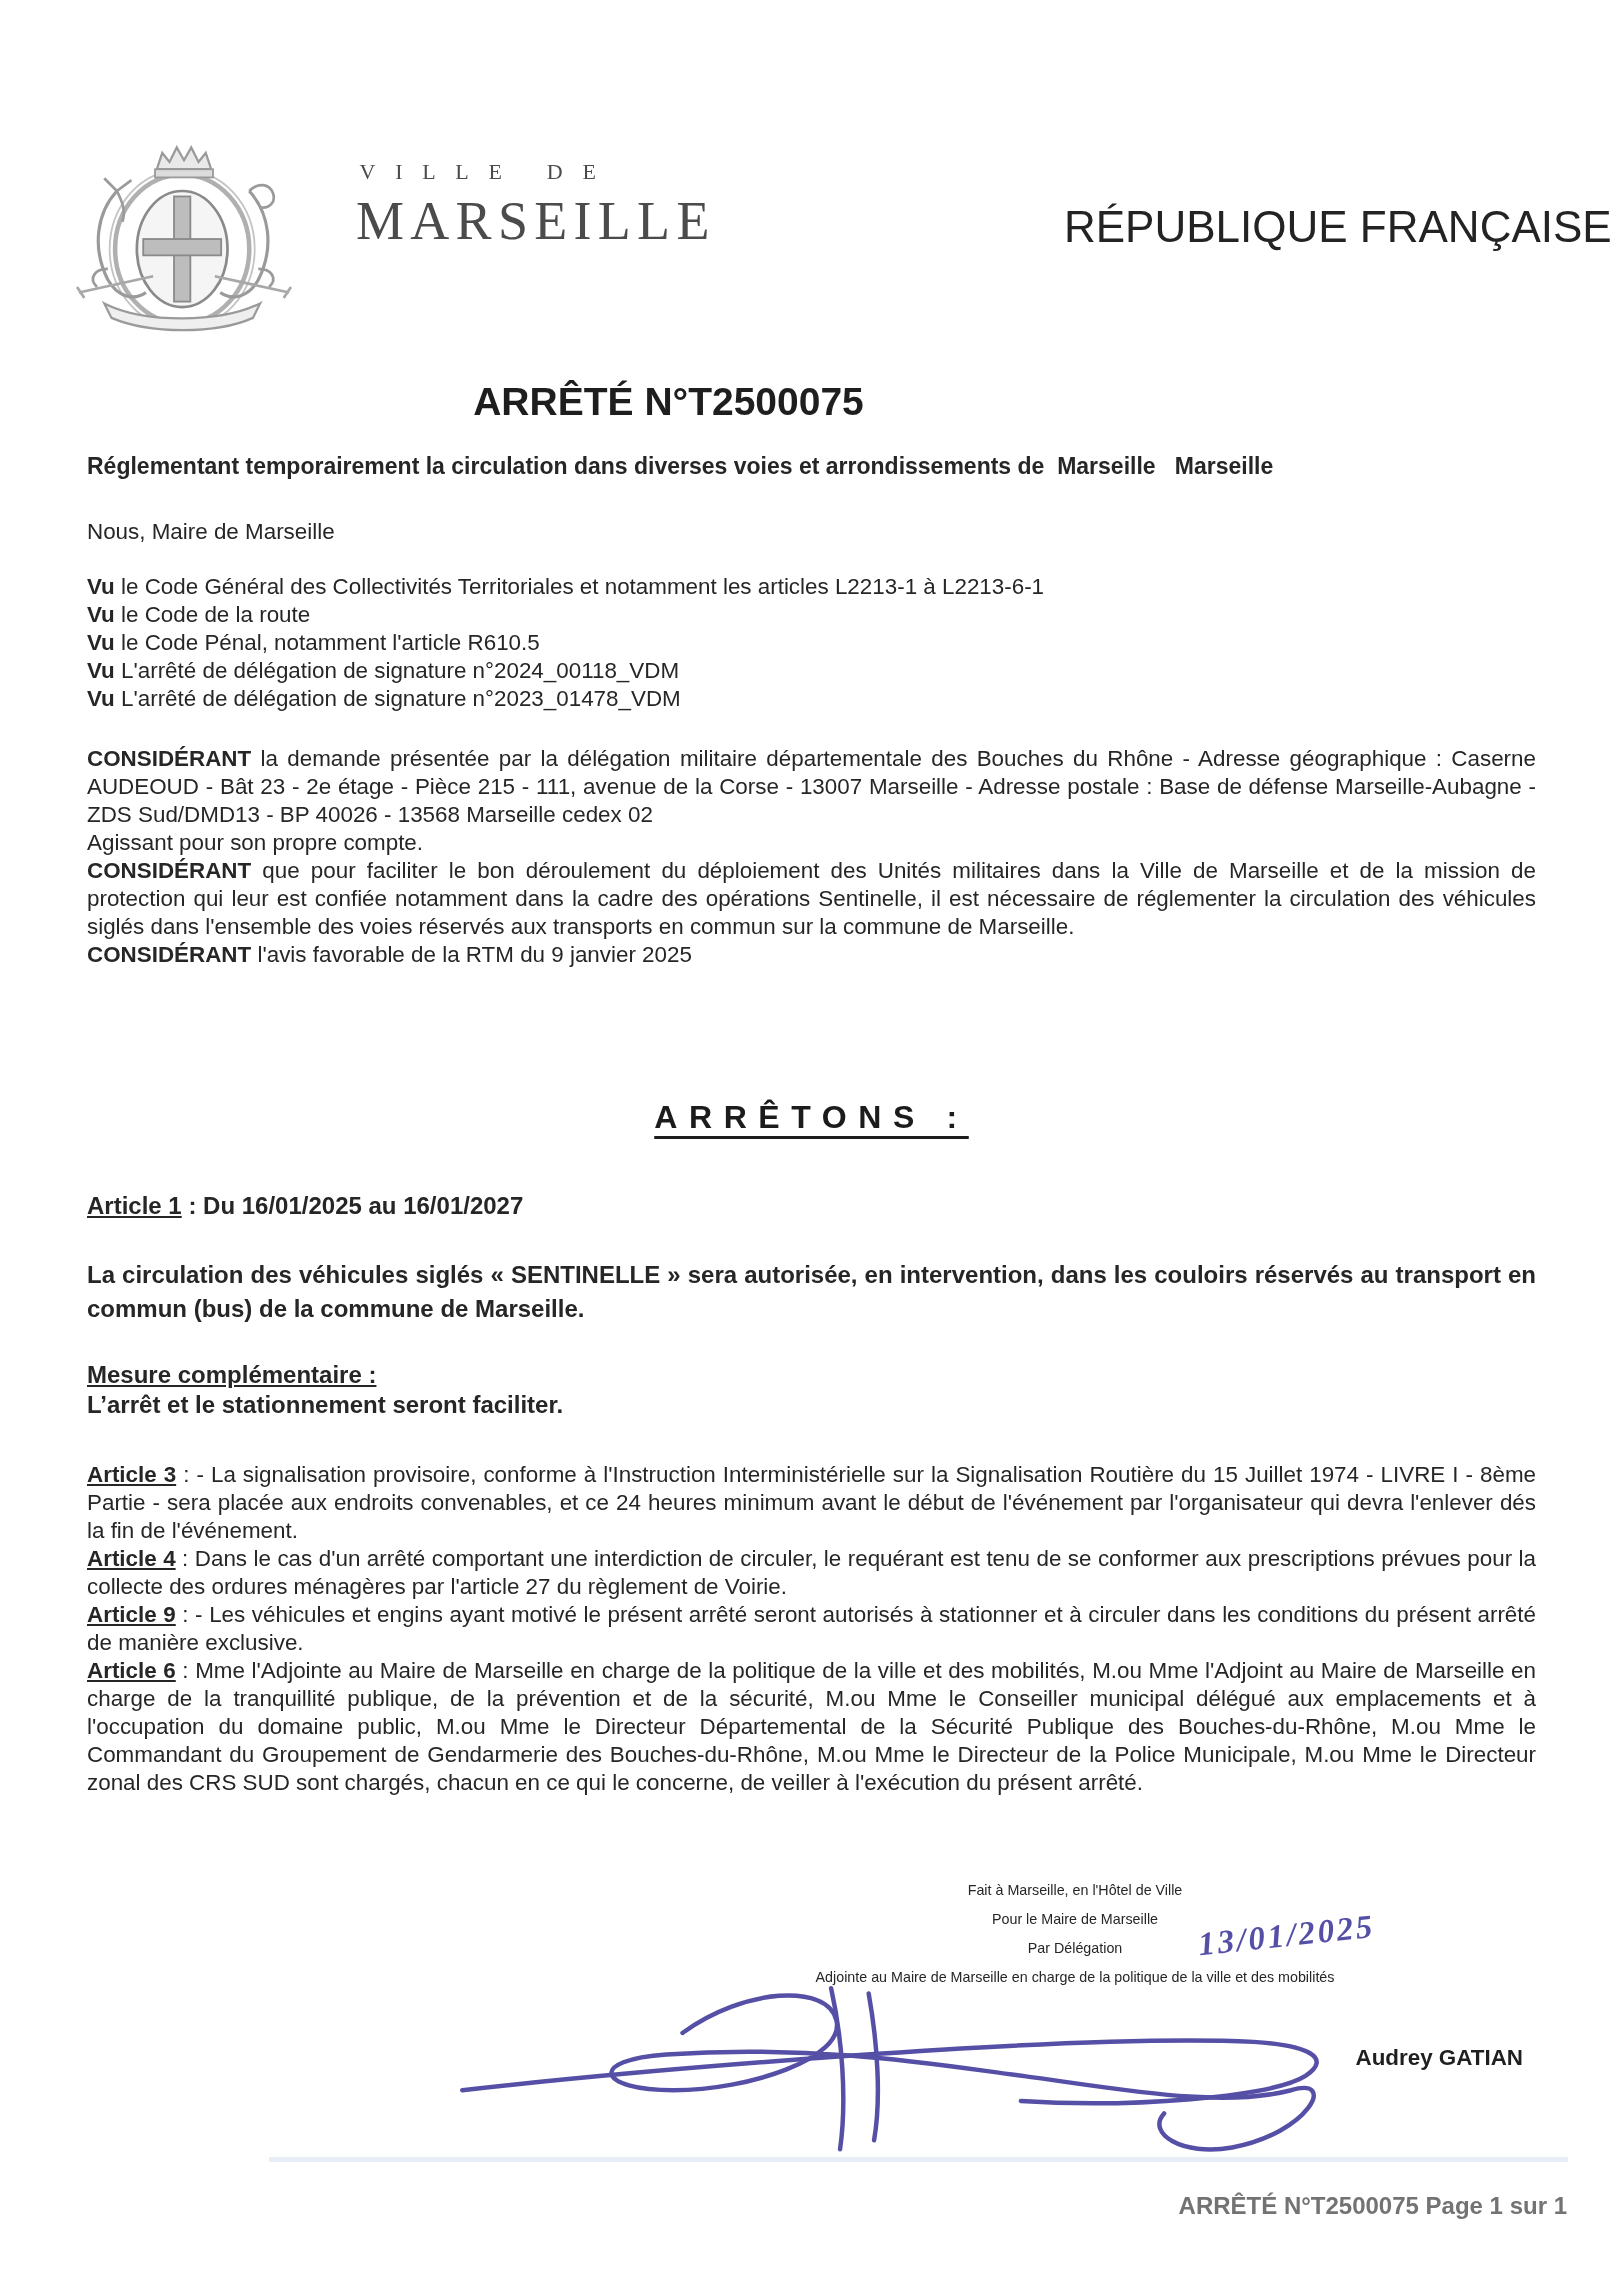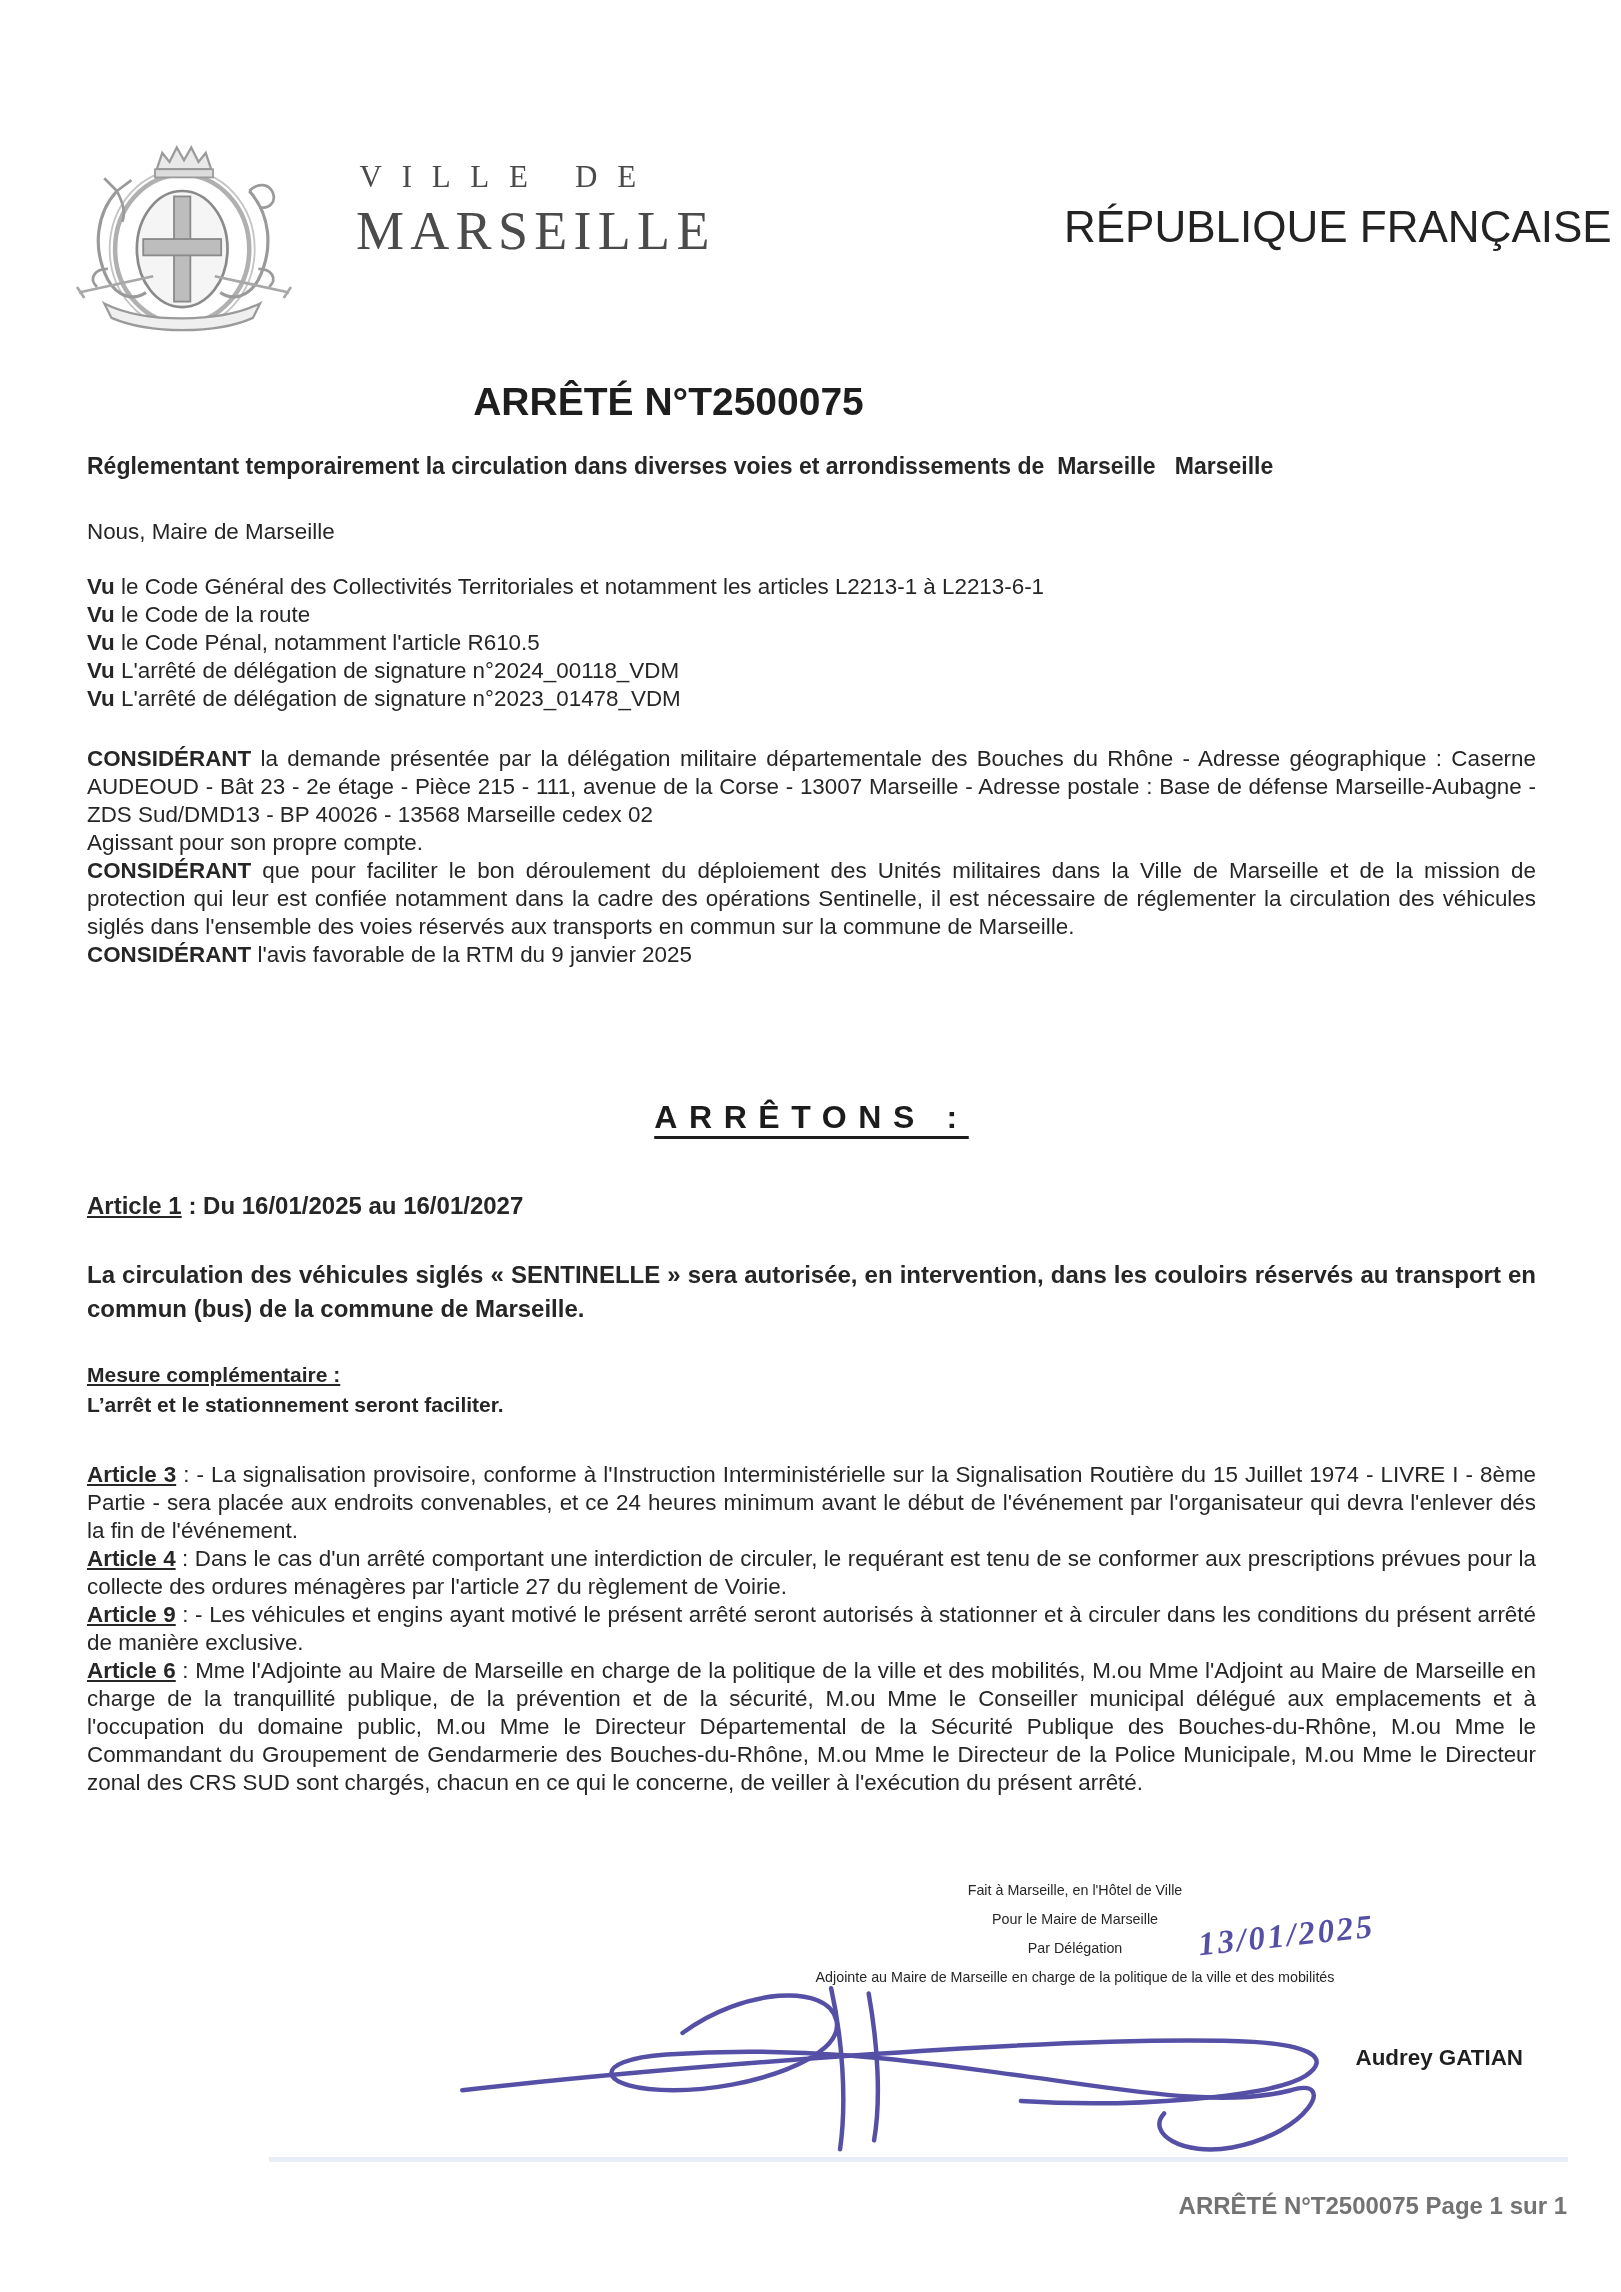--- a/index.html
+++ b/index.html
@@ -8,21 +8,21 @@
     position:relative;
     width:1621px;height:2293px;
     background:#ffffff;
     font-family:"Liberation Sans", sans-serif;
     color:#262626;
     overflow:hidden;
   }
   
   .emblem{position:absolute;left:64px;top:133px;width:240px;height:213px;}
   .brand{position:absolute;left:356px;top:159px;color:#4b4b4b;font-family:"Liberation Serif", serif;}
-  .brand-line1{font-size:31px;letter-spacing:19.7px;margin:0 0 5.4px 3.6px;}
+  .brand-line1{font-size:22px;letter-spacing:19.7px;margin:0 0 5.4px 3.6px;}
   .brand-line2{font-size:54px;letter-spacing:6.3px;margin:0;}
   .republic{position:absolute;left:1064px;top:202px;font-size:44px;letter-spacing:0px;color:#232323;}
   
   .doc-title{position:absolute;left:0;top:380px;width:1337px;text-align:center;
              font-size:39px;font-weight:bold;color:#1e1e1e;margin:0;}
   
   .content{position:absolute;left:87px;top:452px;width:1449px;
            font-size:22.4px;line-height:28px;}
   .b{font-weight:bold;}
   .u{text-decoration:underline;}
@@ -30,21 +30,21 @@
   .intro{margin:0 0 27px 0;}
   .vu-block{margin:0 0 32px 0;}
   .vu-block p{margin:0;}
   .considerant-block p{margin:0;text-align:justify;}
   .arretons{margin:134px 0 0 0;text-align:center;font-size:32px;font-weight:bold;
             letter-spacing:11.6px;color:#1c1c1c;}
   .arretons span{text-decoration:underline;text-underline-offset:8px;text-decoration-thickness:2.7px;}
   .article1{margin:61px 0 0 0;font-weight:bold;font-size:24px;}
   .decision{margin:38px 0 0 0;font-weight:bold;font-size:24px;line-height:34px;
             text-align:justify;text-align-last:left;}
-  .mesure{margin:34px 0 8px 0;font-weight:bold;font-size:21px;line-height:29.6px;}
+  .mesure{margin:34px 0 8px 0;font-weight:bold;font-size:24px;line-height:29.6px;}
   .mesure p{margin:0;}
   .articles{margin:42px 0 0 0;}
   .articles p{margin:0;text-align:justify;text-align-last:left;}
   
   .sig-block{position:absolute;left:627px;top:1876px;width:896px;text-align:center;line-height:29px;}
   .sig-block p{margin:0;}
   .sig-date{position:absolute;left:1198px;top:1917px;
             font-family:"Liberation Serif", serif;font-style:italic;font-weight:600;
             font-size:33px;color:#5550a6;transform:rotate(-6deg);letter-spacing:2.7px;}
   .sig-ink{position:absolute;left:448px;top:1981px;width:913px;height:188px;}

